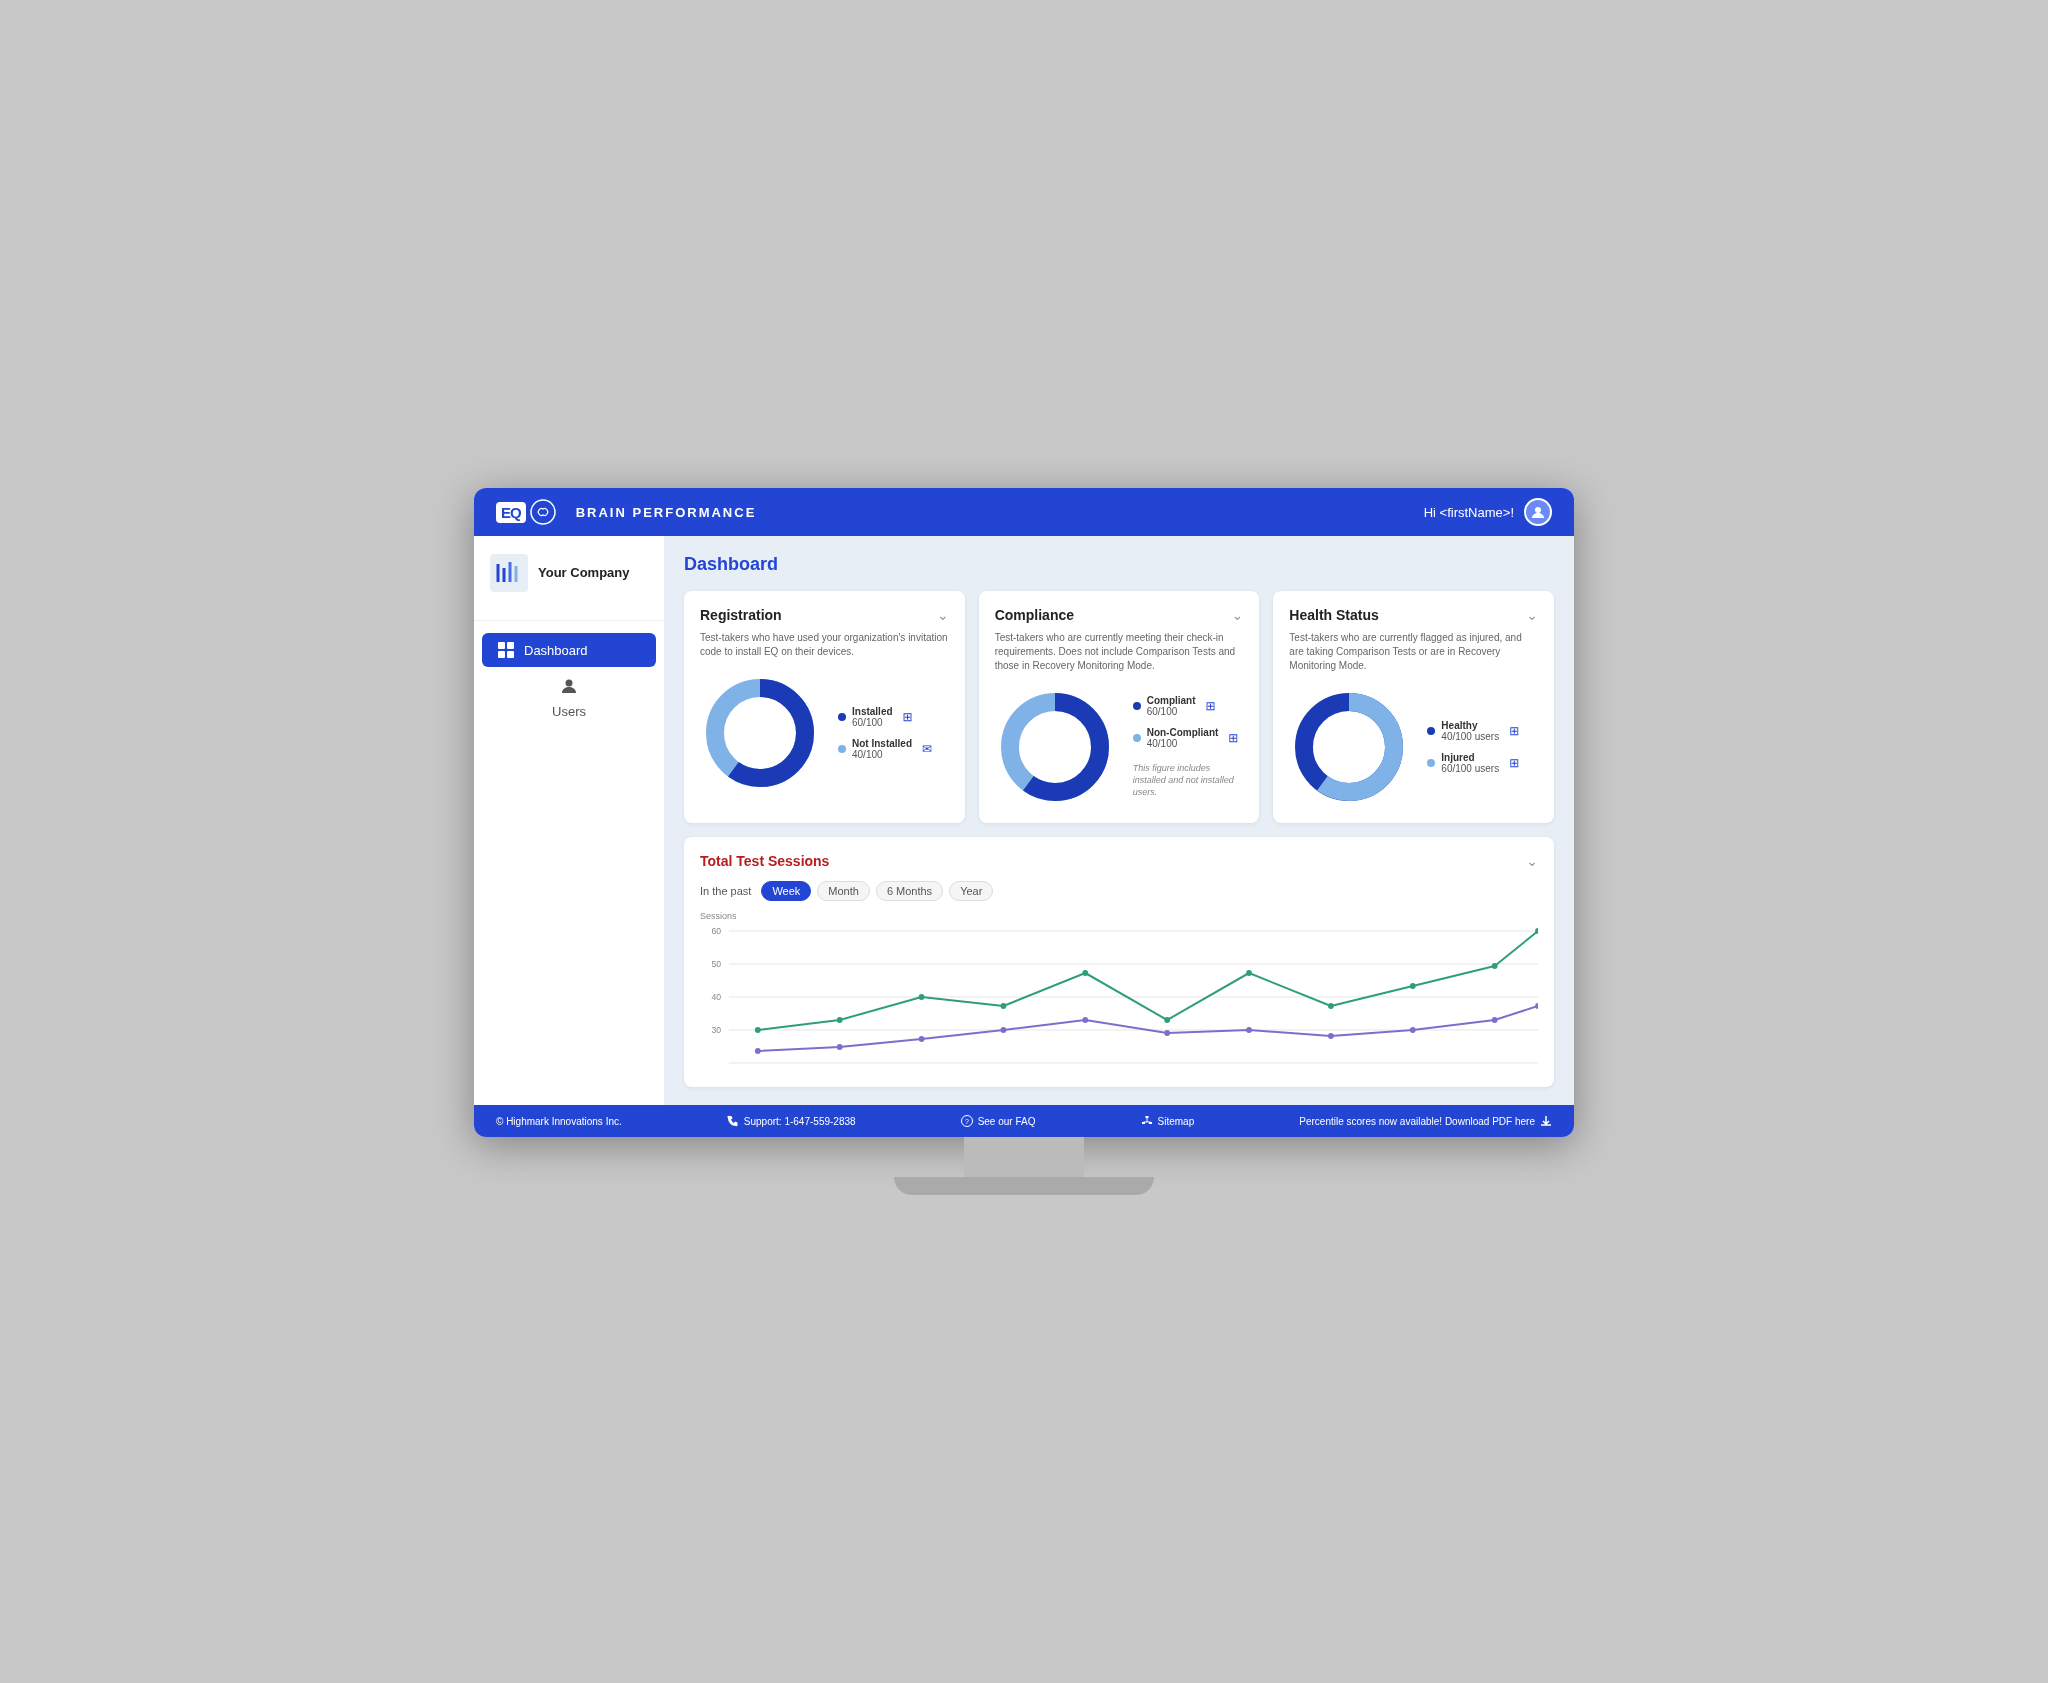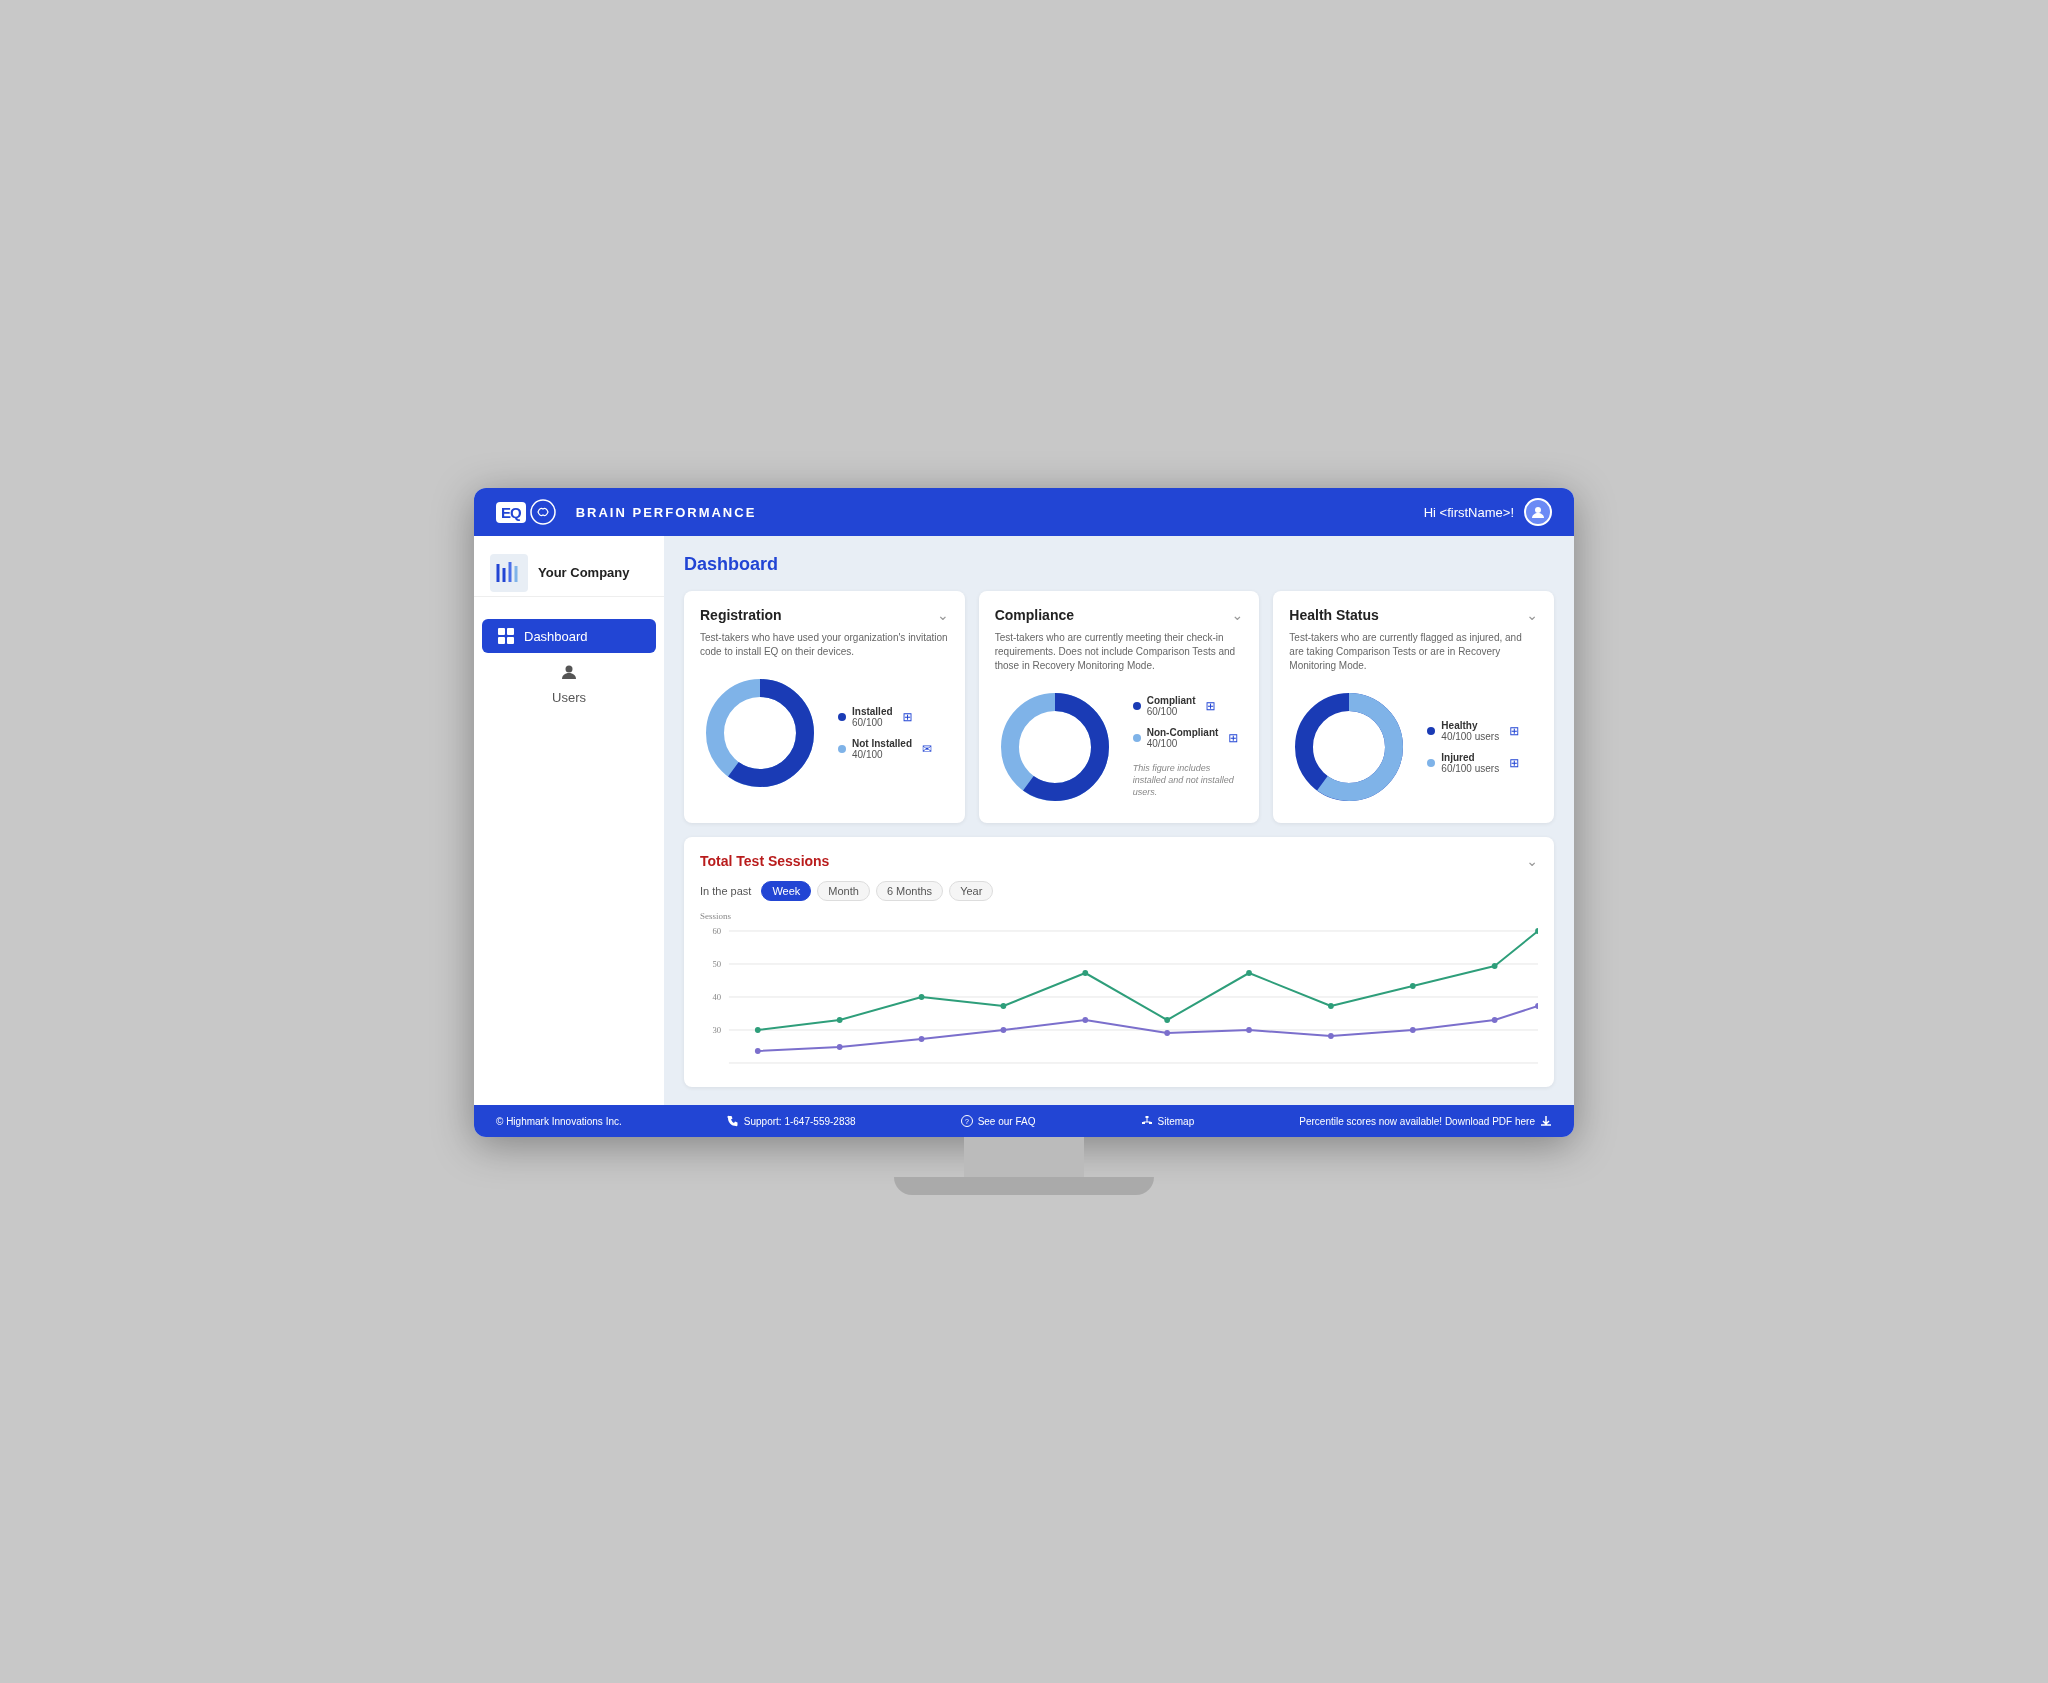--- a/index.html
+++ b/index.html
@@ -89,23 +89,23 @@
     .sidebar {
       width: 190px;
       background: #fff;
       padding: 18px 0;
       flex-shrink: 0;
     }
     .company-info {
       display: flex;
       align-items: center;
       gap: 10px;
-      padding: 0 16px 4px;
+      padding: 0 16px 28px;
       border-bottom: 1px solid #eee;
-      margin-bottom: 22px;
+      margin-bottom: 12px;
     }
     .company-logo {
       width: 38px;
       height: 38px;
       flex-shrink: 0;
     }
     .company-name {
       font-size: 13px;
       font-weight: 700;
       color: #222;
@@ -271,21 +271,20 @@
     .filter-btn.active {
       background: #2245d4;
       color: #fff;
       border-color: #2245d4;
     }
 
     .chart-area {
       position: relative;
       height: 160px;
       margin-top: 4px;
-      font-family: Liberation Serif, serif;
     }
     .chart-y-label {
       font-size: 9px;
       color: #888;
       position: absolute;
       left: 0;
       top: 0;
     }
     .chart-svg {
       width: 100%;

